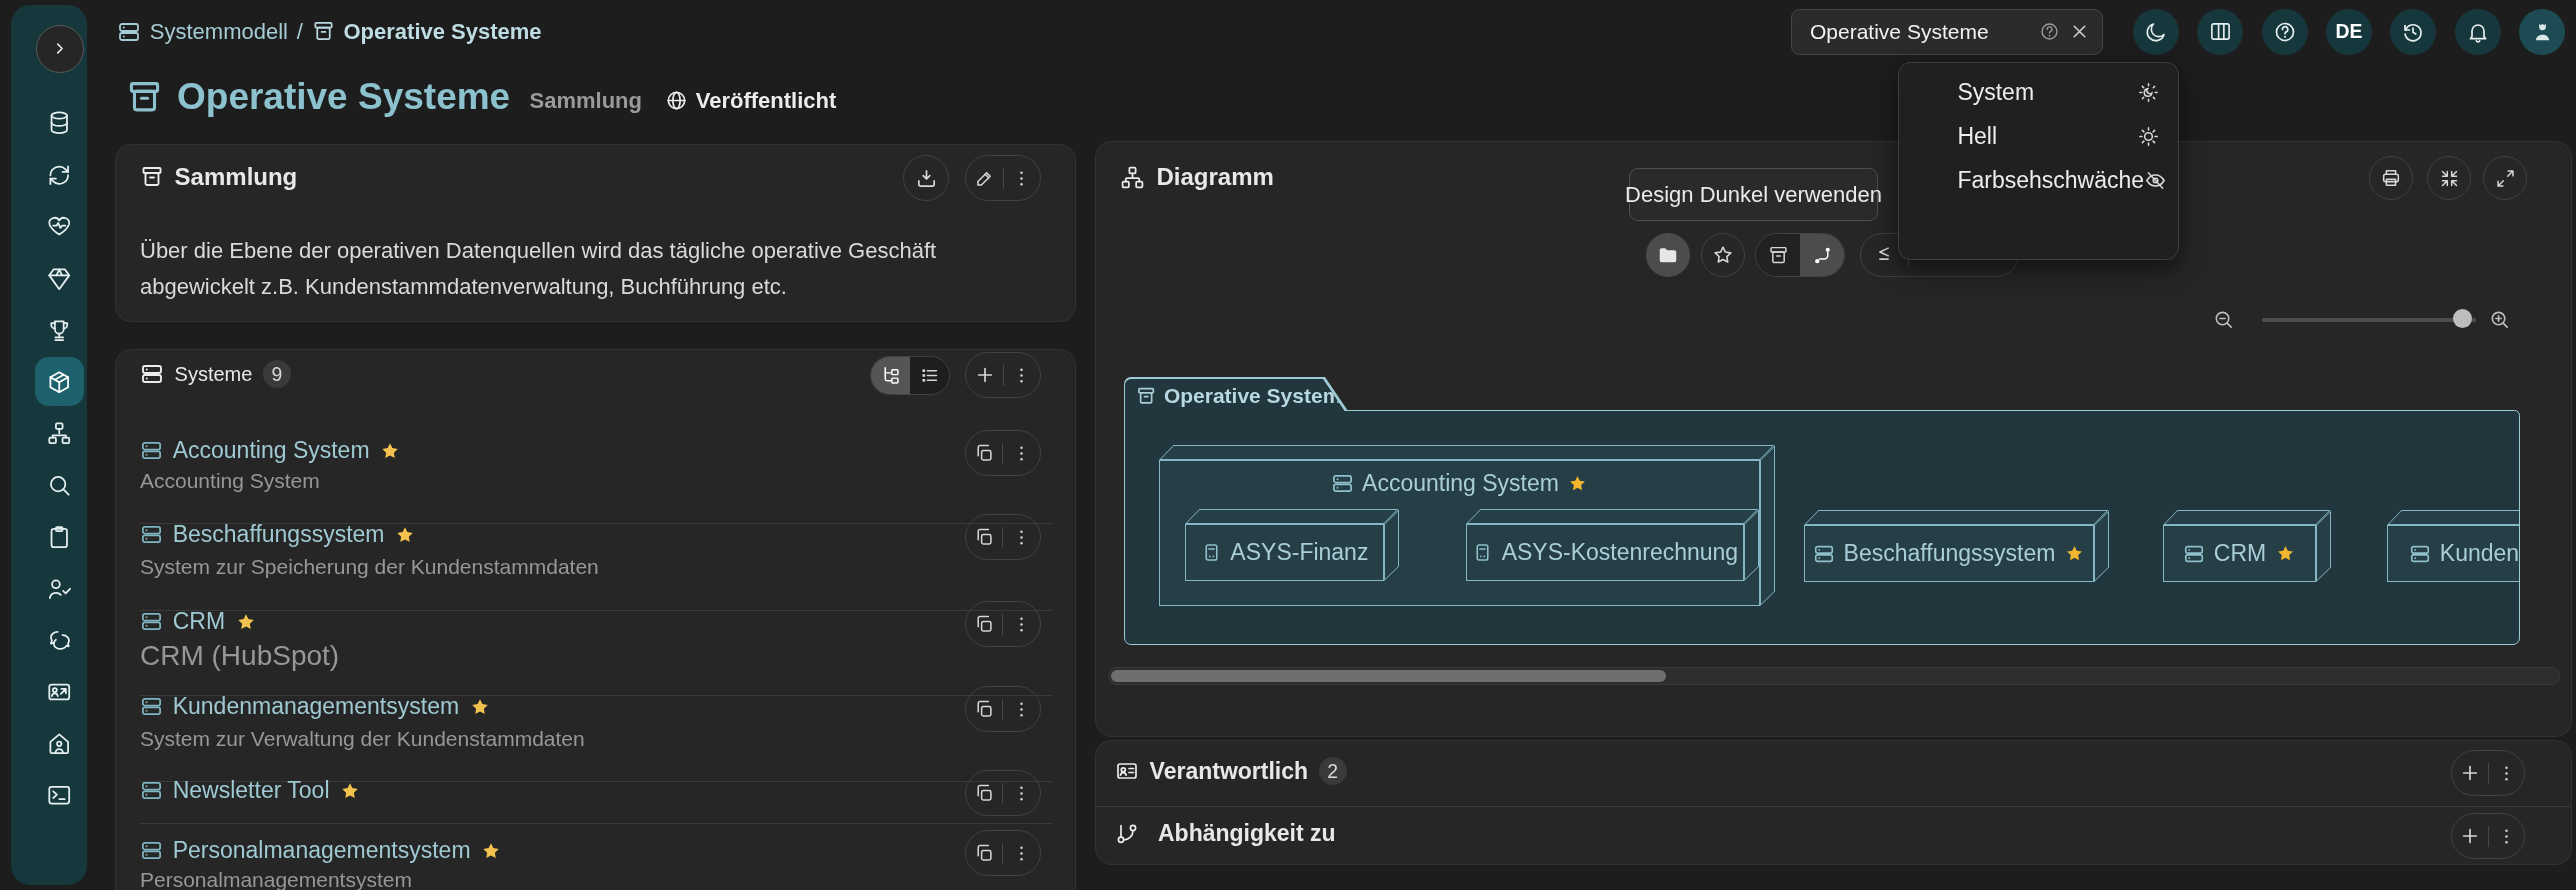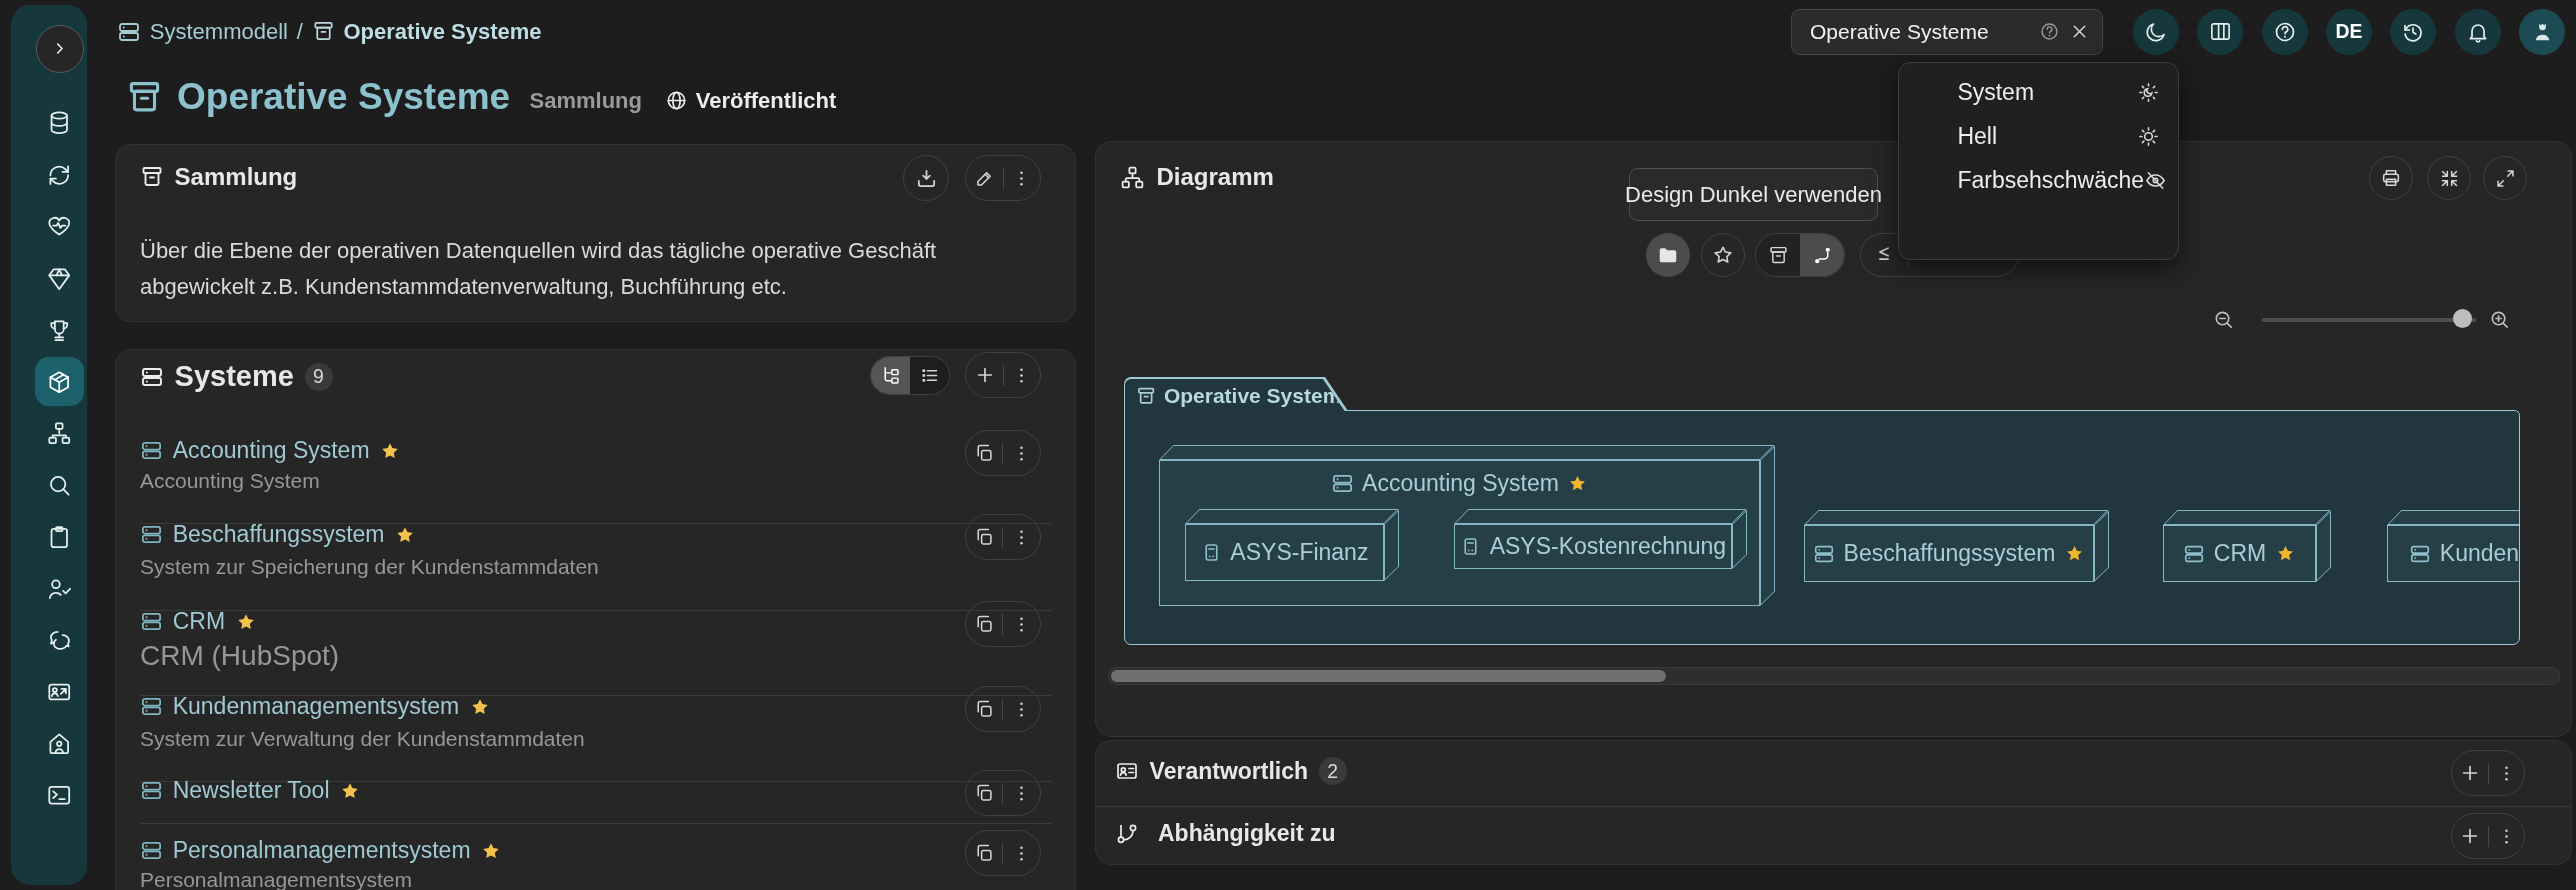--- a/index.html
+++ b/index.html
@@ -448,21 +448,21 @@
 </div>
 <div class="abs" style="left:140px;top:233px;width:875px;font-size:22px;line-height:36px;color:#dadada">Über die Ebene der operativen Datenquellen wird das tägliche operative Geschäft abgewickelt z.B. Kundenstammdatenverwaltung, Buchführung etc.</div>
 
 <div class="card" style="left:115px;top:349px;width:961px;height:565px"></div>
 <div class="abs flex" style="left:140px;top:360px;gap:10.6px">
   <span style="color:#ececec">
       <svg width="24" height="24" viewBox="0 0 24 24" fill="none" stroke="currentColor" stroke-width="1.9" stroke-linecap="round">
         <use href="#i-server"></use>
       </svg>
     </span>
-  <span style="font-size:29px;font-weight:700">Systeme</span>
+  <span style="font-size:20px;font-weight:400">Systeme</span>
   <span class="badge">9</span>
 </div>
 <div class="pill abs" style="left:870px;top:356px;width:80px;height:39px;padding:0;overflow:hidden;justify-content:stretch">
   <span class="flex" style="width:40px;height:100%;background:#555;justify-content:center;color:#fff">
       <svg width="21" height="21" viewBox="0 0 24 24" fill="none" stroke="currentColor" stroke-width="1.7" stroke-linecap="round" stroke-linejoin="round">
         <use href="#i-tree"></use>
       </svg>
     </span>
   <span class="flex" style="width:40px;height:100%;background:#1e1e1e;justify-content:center">
       <svg width="21" height="21" viewBox="0 0 24 24" fill="none" stroke="currentColor" stroke-width="1.7" stroke-linecap="round">
@@ -772,21 +772,21 @@
             <svg width="21" height="21" viewBox="0 0 24 24" fill="none" stroke="currentColor" stroke-width="1.8" stroke-linecap="round">
               <rect x="6" y="3.5" width="12" height="17" rx="2"></rect>
               <line x1="9" y1="8" x2="15" y2="8"></line>
               <circle cx="10" cy="16.5" r="1" fill="currentColor" stroke="none"></circle>
               <circle cx="14" cy="16.5" r="1" fill="currentColor" stroke="none"></circle>
             </svg>
           </span>
         <span class="boxlabel">ASYS-Finanz</span>
       </div>
     </div>
-    <div class="b3" style="left:295px;top:64px;width:278px;height:45px">
+    <div class="b3" style="left:307px;top:64px;width:278px;height:57px">
       <div class="face">
         <span style="color:#8fc0cc">
             <svg width="21" height="21" viewBox="0 0 24 24" fill="none" stroke="currentColor" stroke-width="1.8" stroke-linecap="round">
               <rect x="6" y="3.5" width="12" height="17" rx="2"></rect>
               <line x1="9" y1="8" x2="15" y2="8"></line>
               <circle cx="10" cy="16.5" r="1" fill="currentColor" stroke="none"></circle>
               <circle cx="14" cy="16.5" r="1" fill="currentColor" stroke="none"></circle>
             </svg>
           </span>
         <span class="boxlabel">ASYS-Kostenrechnung</span>

